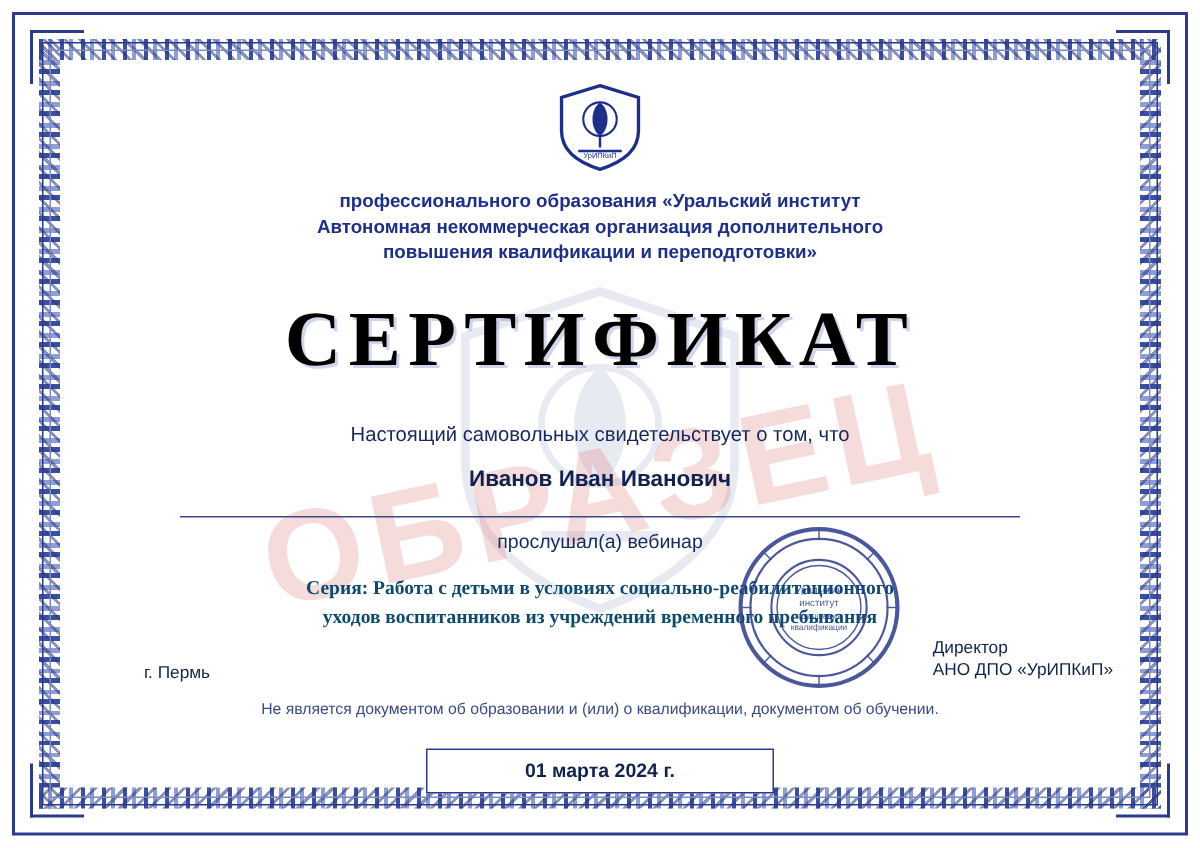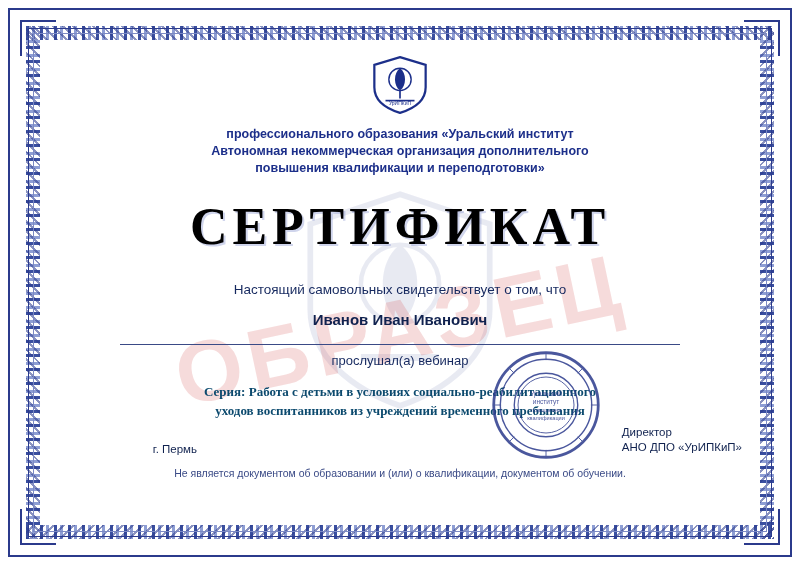--- a/index.html
+++ b/index.html
@@ -164,21 +164,21 @@
     position: absolute;
     left: 10px;
     right: 10px;
     bottom: 66px;
     display: flex;
     align-items: flex-end;
     justify-content: space-between;
     font-size: 11.5px;
     color: #10224f;
   }
-  .sig-city { width: 120px; text-align: right; margin-left: 19px; }
+  .sig-city { width: 120px; text-align: center; }
   .sig-mid { text-align: left; line-height: 15px; }
   .sig-seal { width: 180px; text-align: right; white-space: nowrap; }
   .seal-line {
     display: inline-block;
     width: 95px;
     border-bottom: 1px solid #10224f;
     margin-left: 4px;
     vertical-align: bottom;
     height: 11px;
   }
@@ -296,15 +296,16 @@
     <div class="signature-row">
       <div class="sig-city">г. Пермь</div>
       <div class="sig-mid">
         <div>Директор</div>
         <div>АНО ДПО «УрИПКиП»</div>
       </div>
     </div>
 
     <div class="disclaimer">Не является документом об образовании и (или) о квалификации, документом об обучении.</div>
 
+    <div class="date-box">01 марта 2024 г.</div>
 
   </div>
 </div>
 
 </body></html>

